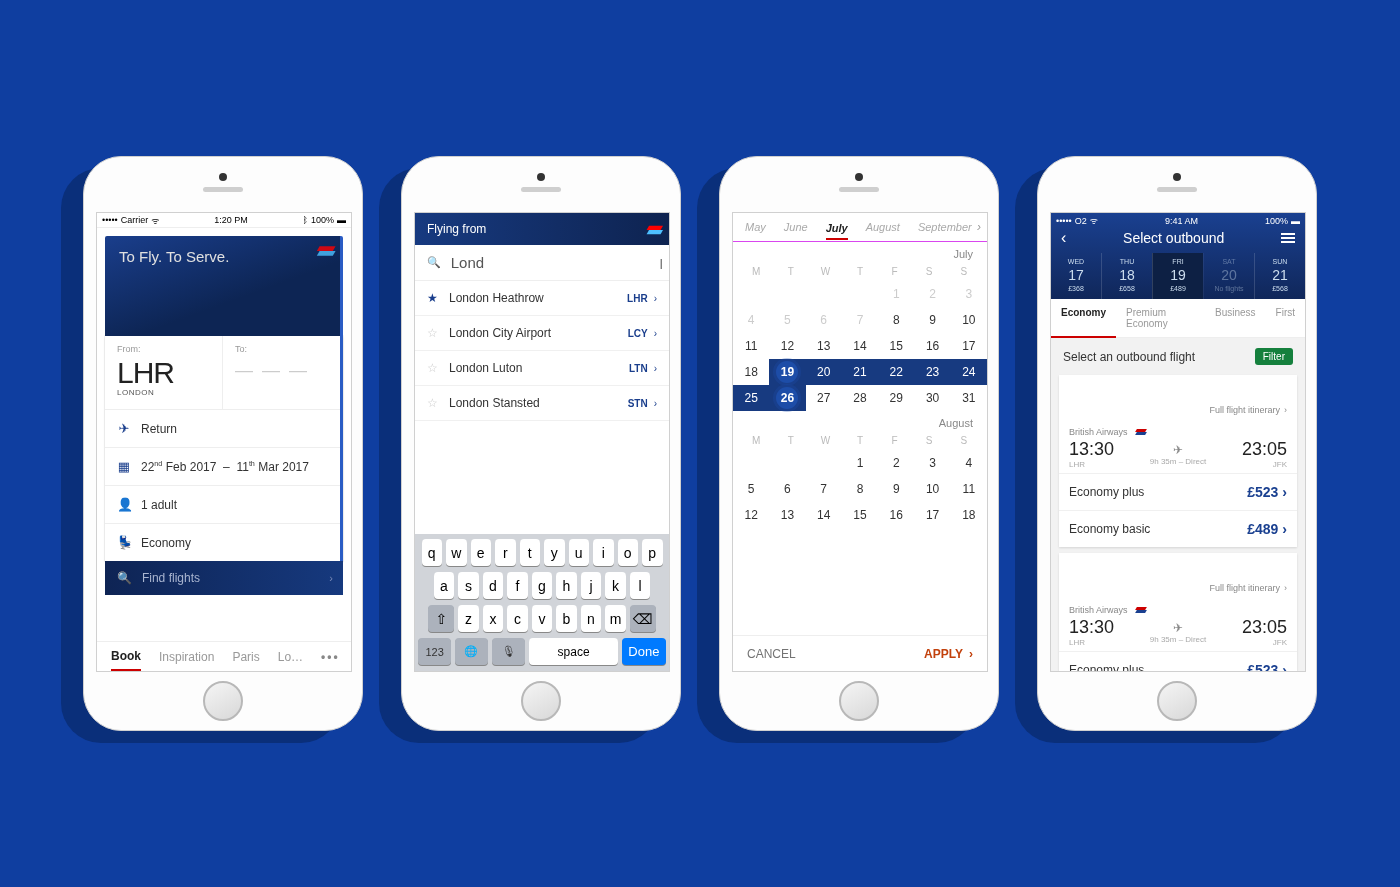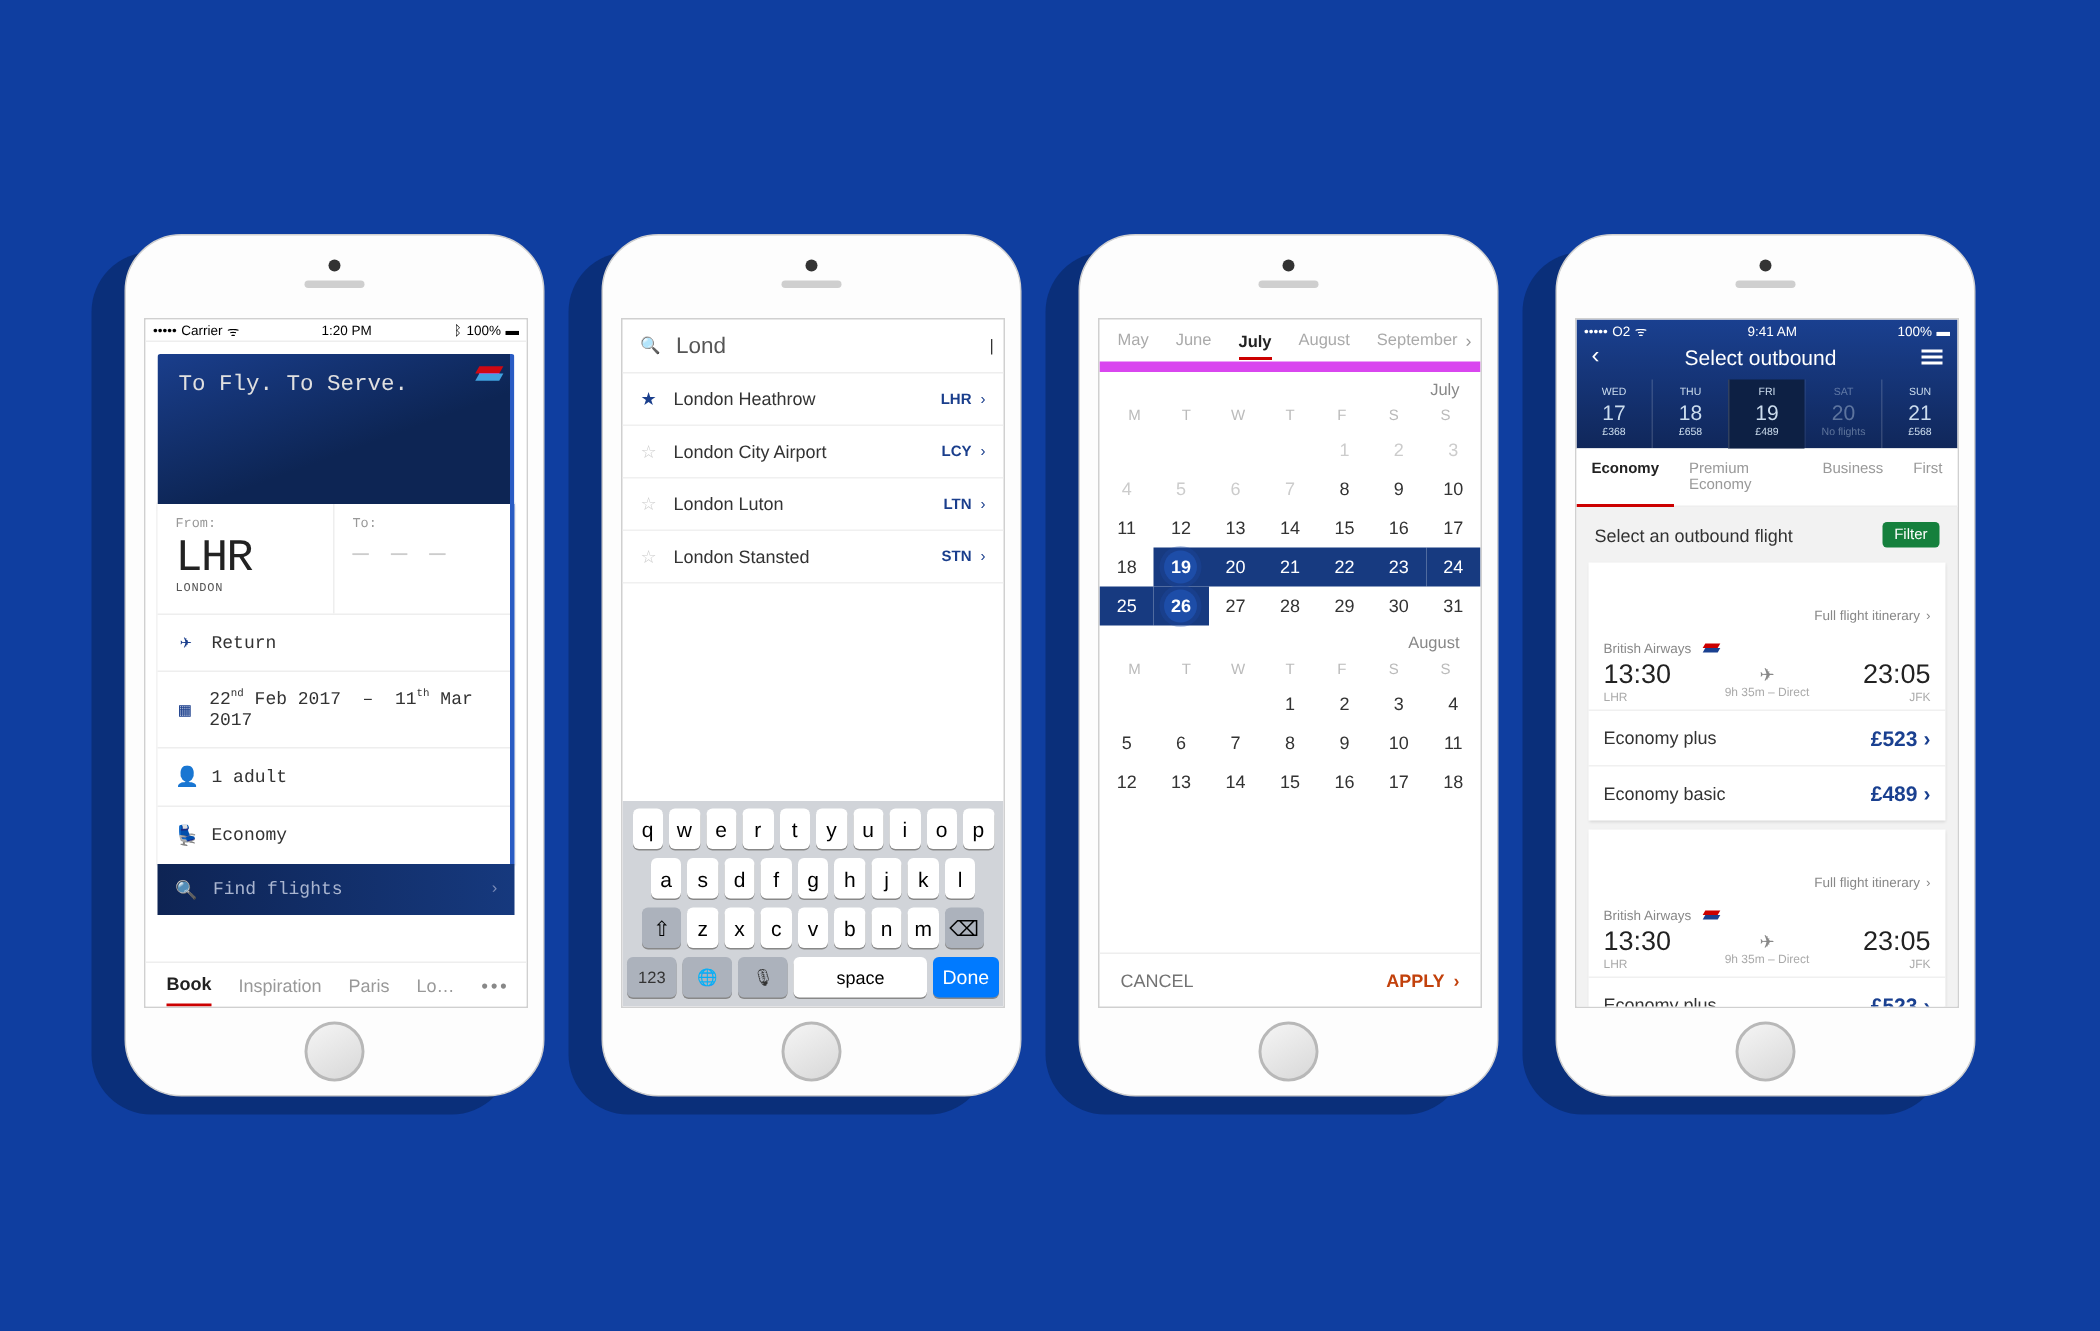--- a/index.html
+++ b/index.html
@@ -72,21 +72,21 @@
   
   .status-light, .status-dark {
     display: flex; justify-content: space-between; align-items: center;
     height: 15px; padding: 0 5px; font-size: 9px; font-weight:500;
   }
   .status-light { color: #000; background:#fff; border-bottom:1px solid #eee;}
   .status-dark  { color: #fff; background: transparent; position:absolute; top:0; left:0; right:0; z-index:5;}
   .status-side { display:flex; gap:3px; align-items:center;}
 
   
-  .s1-content { padding: 8px; background:#fff; height:calc(100% - 45px); overflow:hidden; position: relative; font-family: Liberation Mono, monospace;}
+  .s1-content { padding: 8px; background:#fff; height:calc(100% - 45px); overflow:hidden; position: relative;}
   .s1-hero {
     background: linear-gradient(160deg, #1a3e8c 0%, #0d2554 60%);
     border-radius: 2px 2px 0 0;
     color:#fff; height:100px; padding:12px 14px; position:relative; overflow:hidden;
     border-right: 3px solid #2a5cc4;
   }
   .s1-hero-title { font-size:15px; color:#e0e0e0; position:relative; z-index:2;}
   .ba-logo { position:absolute; right:10px; top:8px; opacity:.8;}
   .s1-card { background:#fff; box-shadow:0 1px 2px rgba(0,0,0,.12), 0 0 0 1px rgba(0,0,0,.04); border-right:3px solid #2a5cc4;}
   .s1-airports { display:flex; }
@@ -126,21 +126,21 @@
   .result-row .chev { color:#1a3e8c; margin-left:6px; font-size:10px;}
   .keyboard { position:absolute; bottom:0; left:0; right:0; background:#d1d4d9; padding:5px 3px;}
   .kb-row { display:flex; gap:4px; justify-content:center; margin-bottom:6px;}
   .kb-key { background:#fff; border-radius:4px; box-shadow:0 1px 0 #888; width:20.5px; height:27px; display:flex; align-items:center; justify-content:center; font-size:14px; color:#000;}
   .kb-key.fn { background:#acb2bc; width:26px; font-size:14px;}
   .kb-key.done { background:#007aff; color:#ffffff; width:48px; font-size:13px;}
   .kb-key.space { width:96px; font-size:12px;}
   .kb-key.small { width:36px; font-size:11px; color:#333;}
 
   
-  .months-row { display:flex; gap:18px; padding:8px 12px; font-size:11px; color:#aaa; border-bottom:7px solid #d946ef; align-items:center; position:relative;}
+  .months-row { display:flex; gap:18px; padding:8px 12px; font-size:11px; color:#aaa; border-bottom:1px solid #d946ef; align-items:center; position:relative;font-style:italic;}
   .months-row .m { cursor:default;}
   .months-row .m.active { color:#222; font-weight:600; border-bottom:2px solid #cc0000; padding-bottom:4px; margin-bottom:-8px;}
   .months-row .arr { position:absolute; right:6px; color:#999; font-size:12px;}
   .cal { padding:0 0 8px;}
   .cal-month-lbl { text-align:right; font-size:11px; color:#888; padding:6px 14px 2px;}
   .cal-head { display:grid; grid-template-columns:repeat(7,1fr); text-align:center; font-size:10px; color:#bbb; padding:4px 6px;}
   .cal-grid { display:grid; grid-template-columns:repeat(7,1fr); text-align:center; font-size:12px;}
   .cal-cell { height:26px; display:flex; align-items:center; justify-content:center; color:#333; position:relative;}
   .cal-cell.dim { color:#ccc;}
   .cal-cell.range { background:#173a80; color:#fff;}
@@ -253,20 +253,24 @@
         </div>
     </div>
     <div class="home-btn"></div>
   </div>
 </div>
 
 <div class="phone-wrap">
   <div class="phone-shadow"></div>
   <div class="phone">
     <div class="screen">
+      <div class="header-bar">
+        <span>Flying from</span>
+        <span style="position:absolute;right:10px;"><span class="ba-small" style="transform:scale(1.4);filter:brightness(3);"></span></span>
+      </div>
       <div class="search-bar">
         <span style="color:#bbb;">🔍</span>
         <input value="Lond" style="">
         <span style="color:#333;">|</span>
 
       </div>
       <div id="s2-results">
           <div class="result-row fav">
             <span class="star">★</span>
     <span class="name">London Heathrow</span>

